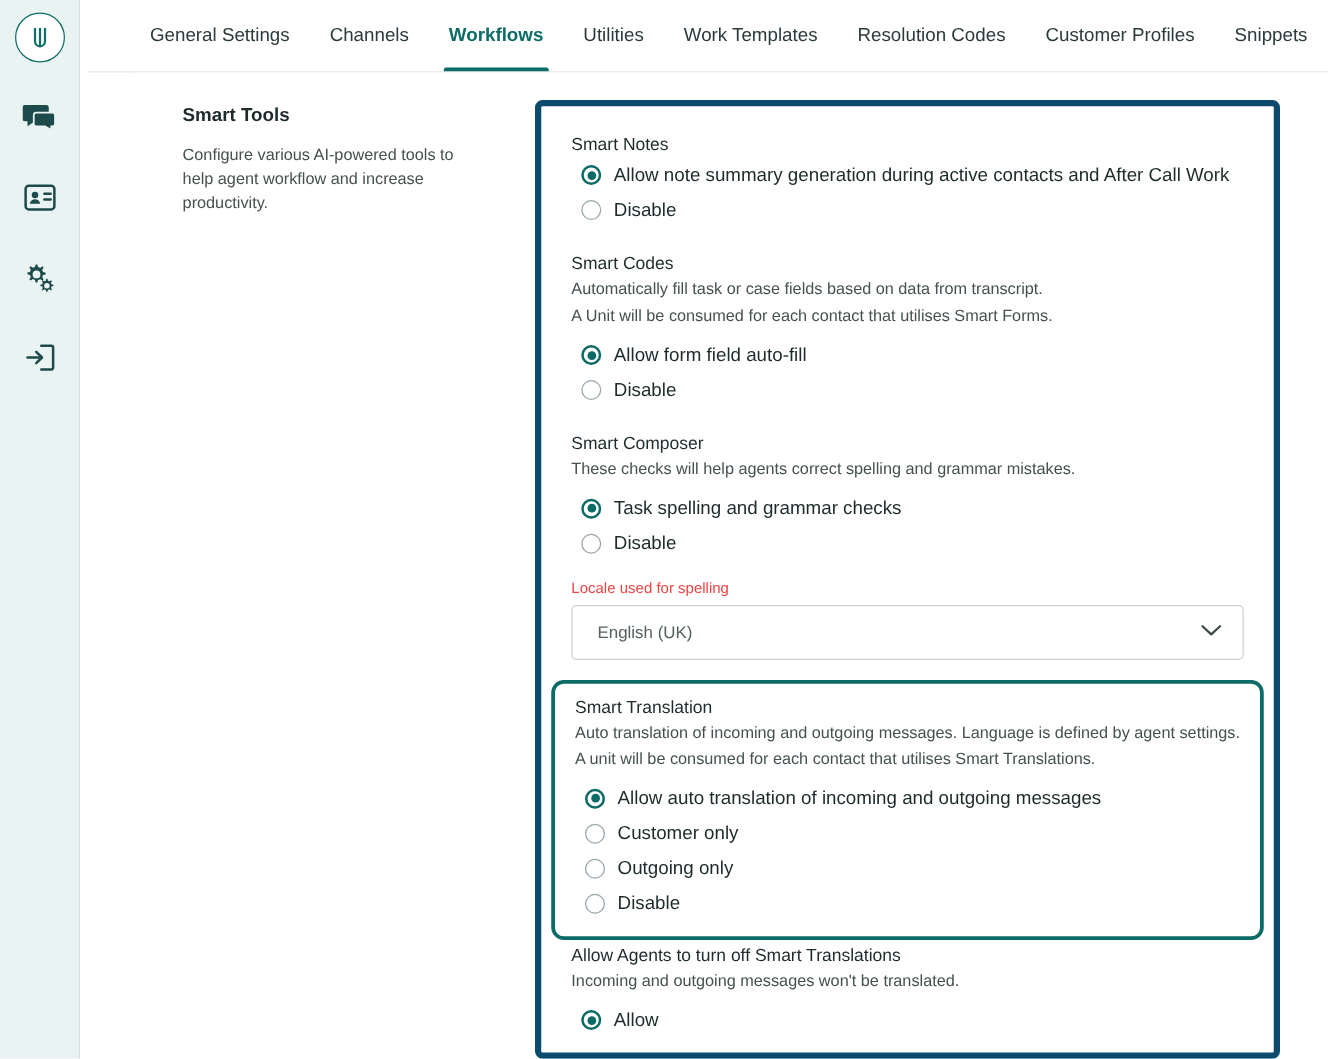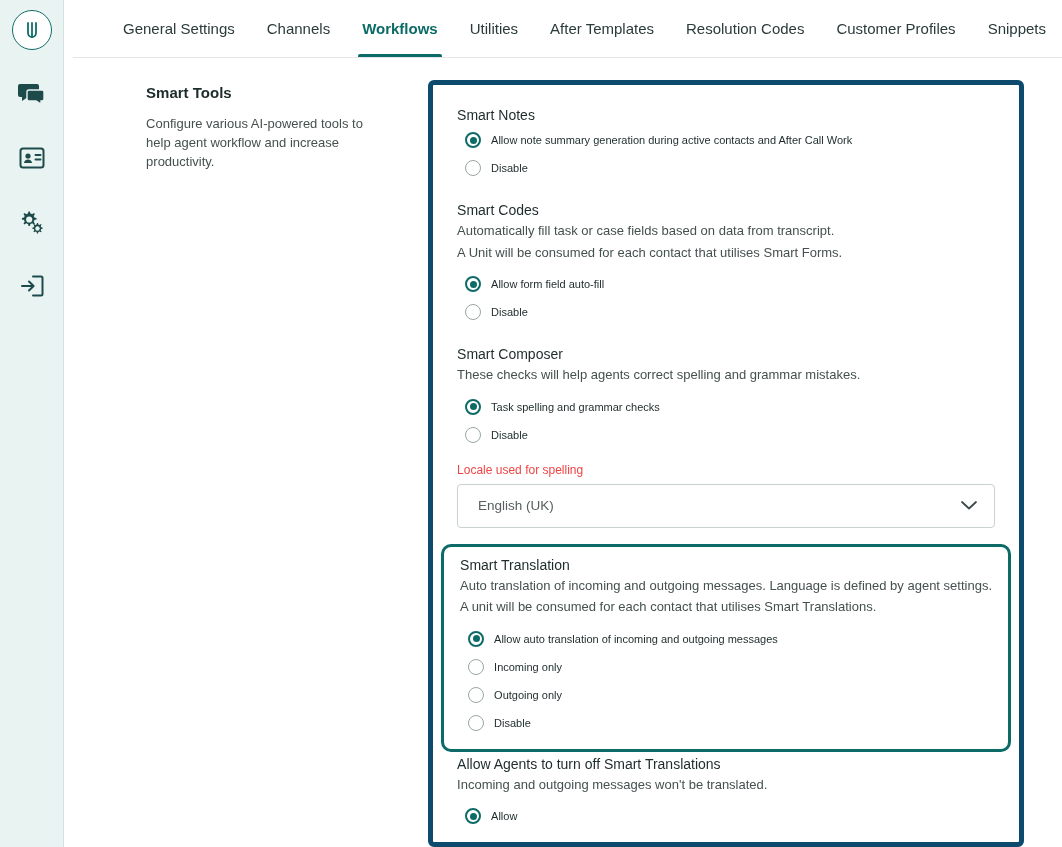--- a/index.html
+++ b/index.html
@@ -162,21 +162,21 @@
   .radio.on::after {
     content: "";
     position: absolute;
     left: 50%; top: 50%;
     width: 7px; height: 7px;
     margin: -3.5px 0 0 -3.5px;
     border-radius: 50%;
     background: #0c6b66;
   }
   .opt-label {
-    font-size: 11px;
+    font-size: 15px;
     color: #1d2b2b;
   }
 
   .field-label {
     font-size: 12px;
     color: #ef4444;
     margin: 14px 0 7px 0;
   }
   .select {
     height: 44px;
@@ -257,21 +257,21 @@
     </div>
   </div>
 
   <div class="main">
 
     <div class="tabbar">
       <div class="tab">General Settings</div>
       <div class="tab">Channels</div>
       <div class="tab active">Workflows</div>
       <div class="tab">Utilities</div>
-      <div class="tab">After Templates</div>
+      <div class="tab">Work Templates</div>
       <div class="tab">Resolution Codes</div>
       <div class="tab">Customer Profiles</div>
       <div class="tab">Snippets</div>
     </div>
 
     <div class="content">
 
       <div class="side">
         <h2 class="side-title">Smart Tools</h2>
         <p class="side-desc">Configure various AI-powered tools to help agent workflow and increase productivity.</p>
@@ -335,21 +335,21 @@
         <div class="highlight">
           <p class="group-title">Smart Translation</p>
           <p class="group-desc">Auto translation of incoming and outgoing messages. Language is defined by agent settings.</p>
           <p class="group-desc last">A unit will be consumed for each contact that utilises Smart Translations.</p>
           <div class="opt">
             <span class="radio on"></span>
             <span class="opt-label">Allow auto translation of incoming and outgoing messages</span>
           </div>
           <div class="opt">
             <span class="radio"></span>
-            <span class="opt-label">Incoming only</span>
+            <span class="opt-label">Customer only</span>
           </div>
           <div class="opt">
             <span class="radio"></span>
             <span class="opt-label">Outgoing only</span>
           </div>
           <div class="opt">
             <span class="radio"></span>
             <span class="opt-label">Disable</span>
           </div>
         </div>

